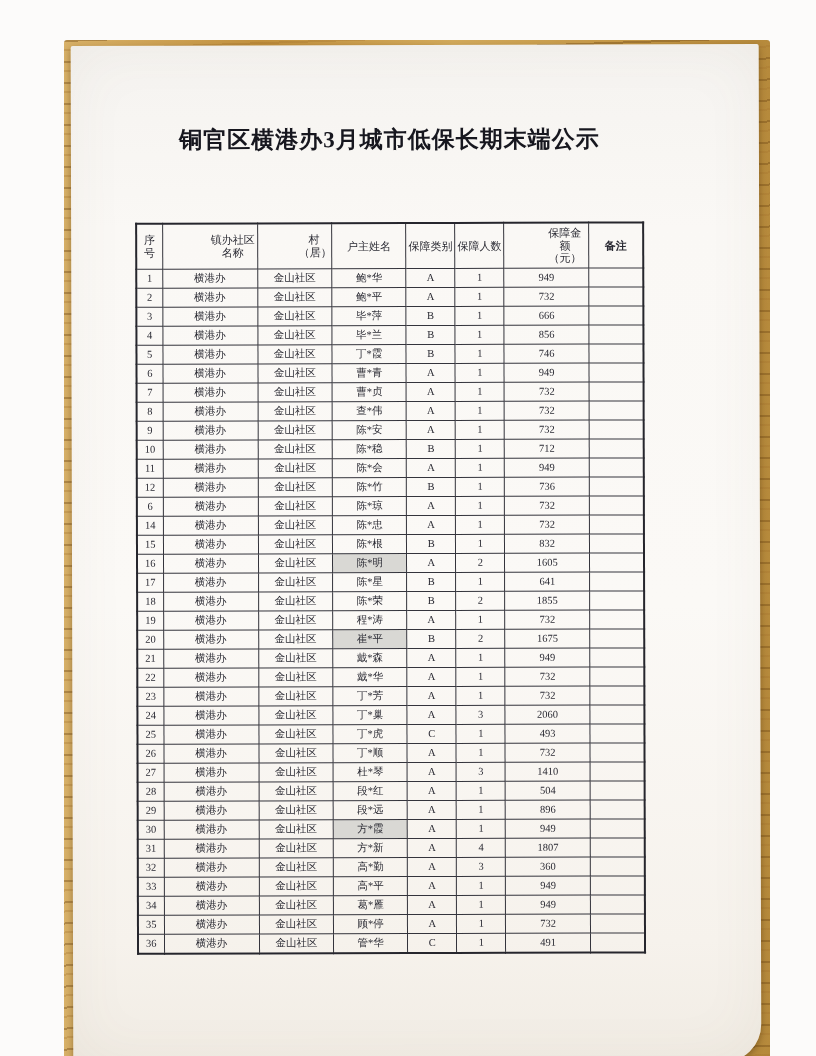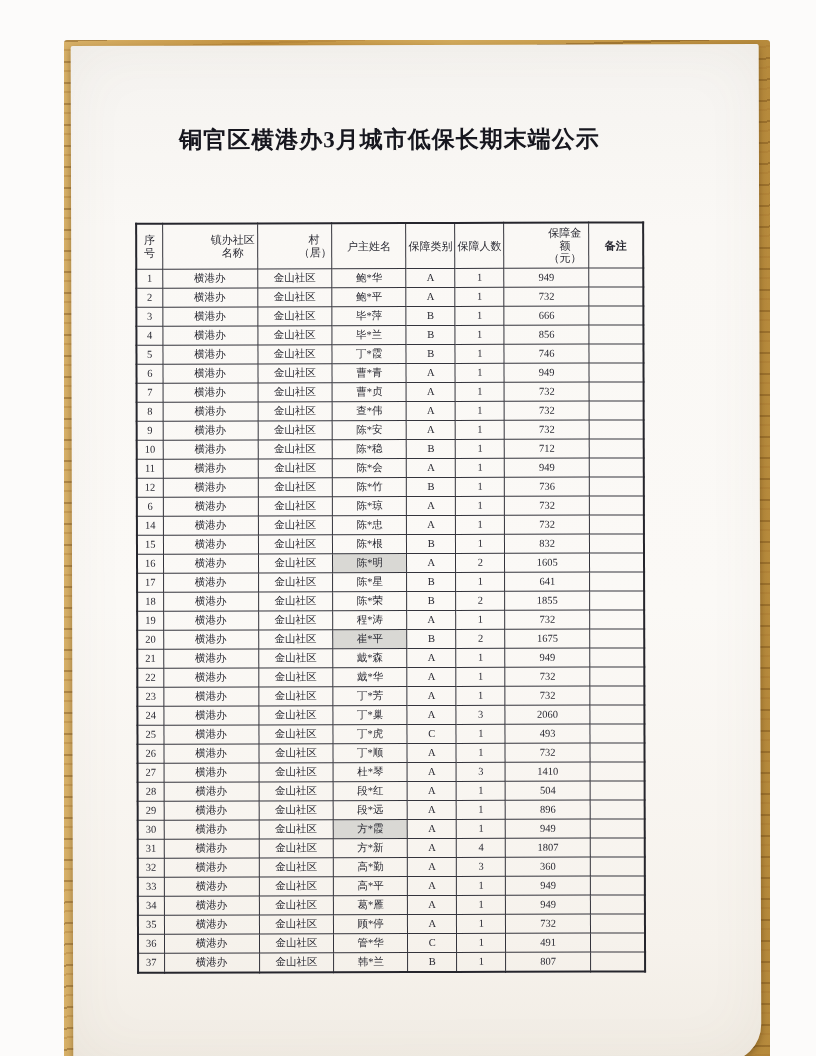--- a/index.html
+++ b/index.html
@@ -435,27 +435,17 @@
             <tr>
               <td>36</td>
               <td>横港办</td>
               <td>金山社区</td>
               <td>管*华</td>
               <td>C</td>
               <td>1</td>
               <td>491</td>
               <td></td>
             </tr>
-            <tr>
-              <td>37</td>
-              <td>横港办</td>
-              <td>金山社区</td>
-              <td>韩*兰</td>
-              <td>B</td>
-              <td>1</td>
-              <td>807</td>
-              <td></td>
-            </tr>
           </tbody>
       </table>
     </div>
   </div>
 </div>
 
 </body></html>

